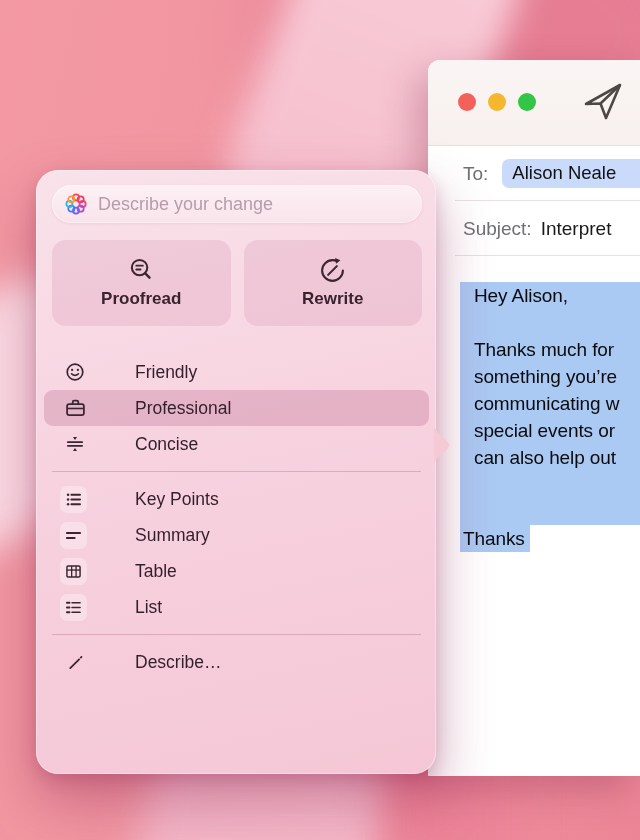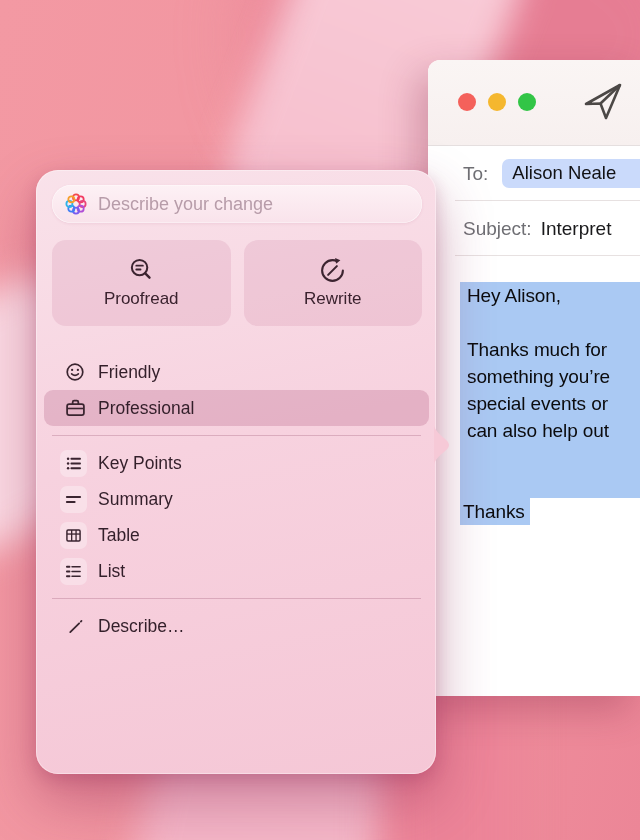--- a/index.html
+++ b/index.html
@@ -15,64 +15,64 @@
     border-radius:110px;background:linear-gradient(180deg,#f9cfda,#f6bccb);filter:blur(16px);}
   .wp-rose-tr{right:-90px;top:-130px;width:460px;height:330px;border-radius:50%;
     background:#e67d93;filter:blur(42px);}
   .wp-wedge-left{left:-130px;top:300px;width:270px;height:230px;transform:rotate(-28deg);
     border-radius:80px;background:#fad9e2;filter:blur(18px);}
   .wp-band-bottom{left:150px;top:630px;width:245px;height:330px;transform:rotate(13deg);
     border-radius:95px;background:linear-gradient(180deg,#f7c6d3,#f3aec1);filter:blur(18px);}
   .wp-rose-bm{left:385px;top:650px;width:130px;height:280px;background:#ec8498;filter:blur(22px);}
 
   
-  .mail-window{position:absolute;left:428px;top:60px;width:212px;height:636px;z-index:1;
+  .mail-window{position:absolute;left:428px;top:60px;width:212px;height:716px;z-index:1;
     background:#ffffff;border-radius:12px 0 0 0;
     box-shadow:-10px 14px 38px rgba(120,25,60,.30);}
   .titlebar{position:relative;height:85px;background:linear-gradient(#faf5f4,#f7f0ef);
     border-radius:12px 0 0 0;border-bottom:1px solid #e5dfdf;}
   .lights{position:absolute;left:30px;top:33px;display:flex;gap:12px;}
   .light{width:18px;height:18px;border-radius:50%;}
   .light.red{background:#f4615b;}
   .light.yellow{background:#f5b72e;}
   .light.green{background:#32c546;}
   .send-btn{position:absolute;left:152px;top:18px;width:46px;height:46px;color:#4c4846;}
   .field-row{position:relative;height:55px;display:flex;align-items:center;
     padding-left:35px;font-size:19px;color:#6f6f74;}
   .field-row .row-divider{position:absolute;left:27px;right:0;bottom:0;height:1px;background:#e7e1e1;}
   .recipient-pill{margin-left:14px;background:#cadafb;border-radius:7px;
     padding:3px 60px 4px 10px;font-size:18.5px;font-weight:500;color:#121214;white-space:nowrap;}
   .subject-value{margin-left:9px;color:#1a1a1c;font-weight:500;white-space:nowrap;}
   .mail-body{padding:26px 0 0 35px;font-size:19px;font-weight:500;line-height:27px;
     color:#0b0b0d;letter-spacing:-.1px;}
   .body-line{height:27px;white-space:nowrap;}
-  .body-line.hl{background:#aac9f3;margin-left:-3px;padding-left:7px;}
+  .body-line.hl{background:#aac9f3;margin-left:-3px;padding-left:14px;}
   .body-line .inline-hl{background:#aac9f3;margin-left:-3px;padding:0 5px 0 3px;display:inline-block;height:27px;}
 
   
   .writing-tools{position:absolute;left:36px;top:170px;width:400px;height:604px;z-index:2;
     border-radius:22px;
     background:linear-gradient(168deg,#f9e2ea 0%,#f7d2df 45%,#f5c7d6 100%);
     box-shadow:0 26px 55px rgba(140,35,80,.40),0 6px 16px rgba(140,35,80,.22),
                inset 0 0 0 1px rgba(255,255,255,.35);}
   .popup-tail{position:absolute;right:-13px;top:256px;width:15px;height:38px;}
   .prompt-field{position:absolute;left:16px;top:15px;right:14px;height:38px;border-radius:19px;
     background:linear-gradient(#fdf1f5,#f9e3eb);
     box-shadow:0 1px 3px rgba(160,60,110,.10), inset 0 0 0 .5px rgba(255,255,255,.7);
     display:flex;align-items:center;gap:9px;padding-left:13px;box-sizing:border-box;}
   .prompt-input{flex:1;border:none;outline:none;background:transparent;height:100%;
     font-family:"Liberation Sans","DejaVu Sans",sans-serif;font-size:18px;color:#4a2f3b;}
   .prompt-input::placeholder{color:#b79ca9;opacity:1;}
   .actions-row{position:absolute;left:16px;top:70px;right:14px;height:86px;display:flex;gap:13px;}
   .action-btn{flex:1;border:none;border-radius:14px;background:rgba(176,74,120,.13);
     display:flex;flex-direction:column;align-items:center;justify-content:center;gap:5px;
     cursor:pointer;color:#3c2430;font-family:inherit;}
-  .action-btn .label{font-size:17px;font-weight:400;color:#3a222e;}
+  .action-btn .label{font-size:17px;font-weight:700;color:#3a222e;}
   .menu{position:absolute;left:8px;top:184px;right:7px;}
-  .menu-row{display:flex;align-items:center;height:36px;border-radius:9px;color:#331f2a;}
+  .menu-row{display:flex;align-items:center;height:36px;border-radius:9px;color:#331f2a;gap:37px;}
   .menu-row.selected{background:rgba(168,76,116,.24);text-align:right;}
   .menu-row .mi{width:24px;margin-left:19px;display:flex;justify-content:center;color:#3a2530;}
   .menu-row .mi-tile{width:27px;height:27px;margin-left:16px;border-radius:7px;
     background:rgba(255,255,255,.32);display:flex;align-items:center;justify-content:center;color:#3a2530;}
   .menu-row .mlabel{margin-left:11px;font-size:17.5px;}
   .menu-divider{height:1px;background:rgba(130,55,88,.24);margin:9px 8px;}
 </style>
 </head>
 <body>
 
@@ -111,20 +111,21 @@
       <span>Subject:</span>
       <span class="subject-value">Interpret</span>
       <div class="row-divider"></div>
     </div>
 
     <div class="mail-body">
       <div class="body-line hl">Hey Alison,</div>
       <div class="body-line hl"></div>
       <div class="body-line hl">Thanks much for</div>
       <div class="body-line hl">something you’re</div>
+      <div class="body-line hl">communicating w</div>
       <div class="body-line hl">special events or</div>
       <div class="body-line hl">can also help out</div>
       <div class="body-line hl"></div>
       <div class="body-line hl"></div>
       <div class="body-line"><span class="inline-hl">Thanks</span></div>
     </div>
   </div>
 
   <div class="writing-tools">
     <svg class="popup-tail" viewBox="0 0 15 38">
@@ -183,20 +184,31 @@
         <span class="mi">
           <svg width="23" height="23" viewBox="0 0 26 26" fill="none" stroke="currentColor" stroke-linejoin="round">
             <rect x="3.5" y="8" width="19" height="12.5" rx="2.4" stroke-width="2"></rect>
             <path d="M9.8,8 V5.9 A1.7,1.7 0 0 1 11.5,4.2 H14.5 A1.7,1.7 0 0 1 16.2,5.9 V8" stroke-width="2"></path>
             <line x1="3.5" y1="13" x2="22.5" y2="13" stroke-width="1.8"></line>
           </svg>
         </span>
         <span class="mlabel">Professional</span>
       </div>
 
+      <div class="menu-row">
+        <span class="mi">
+          <svg width="22" height="22" viewBox="0 0 26 26" fill="none" stroke="currentColor" stroke-linecap="round">
+            <polygon points="13,8.2 10.6,4.6 15.4,4.6" fill="currentColor" stroke="none"></polygon>
+            <line x1="4.5" y1="10.8" x2="21.5" y2="10.8" stroke-width="2"></line>
+            <line x1="4.5" y1="15.2" x2="21.5" y2="15.2" stroke-width="2"></line>
+            <polygon points="13,17.8 10.6,21.4 15.4,21.4" fill="currentColor" stroke="none"></polygon>
+          </svg>
+        </span>
+        <span class="mlabel">Concise</span>
+      </div>
 
       <div class="menu-divider"></div>
 
       <div class="menu-row">
         <span class="mi-tile">
           <svg width="19" height="19" viewBox="0 0 26 26" fill="none" stroke="currentColor" stroke-linecap="round">
             <circle cx="5.6" cy="6.5" r="1.7" fill="currentColor" stroke="none"></circle>
             <line x1="10" y1="6.5" x2="22" y2="6.5" stroke-width="2.4"></line>
             <circle cx="5.6" cy="13" r="1.7" fill="currentColor" stroke="none"></circle>
             <line x1="10" y1="13" x2="22" y2="13" stroke-width="2.4"></line>

